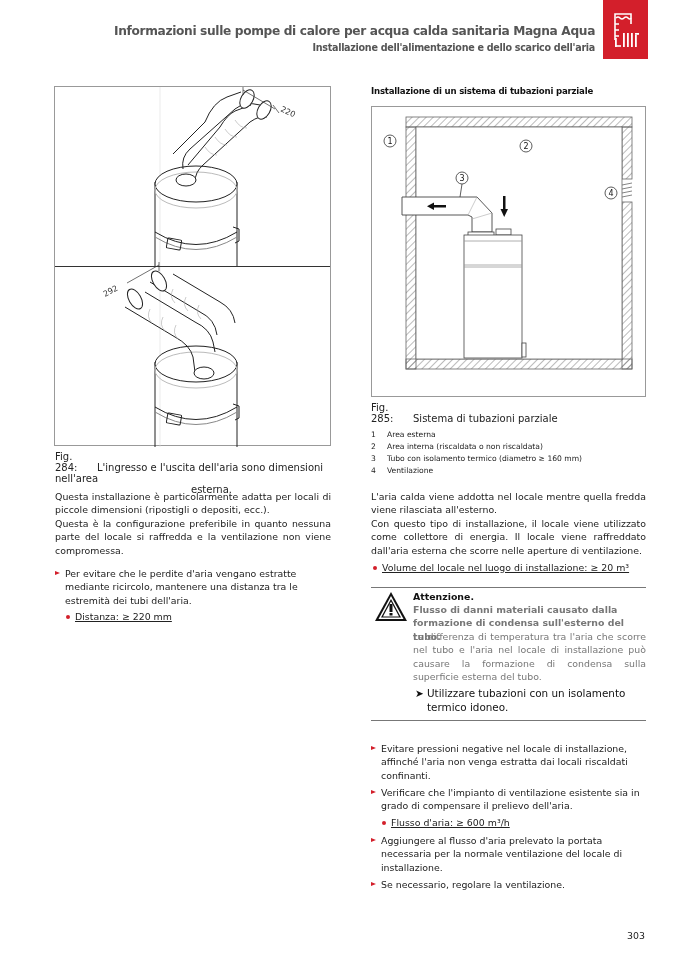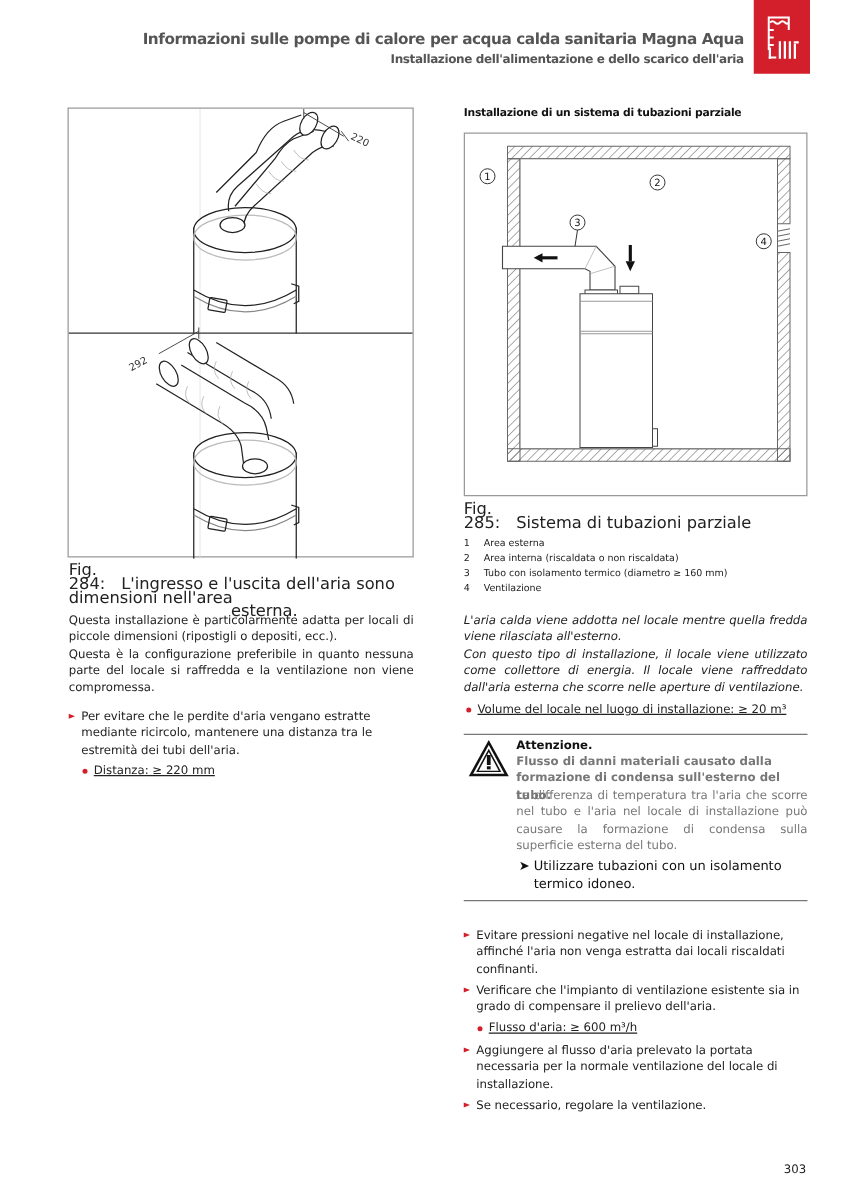--- a/index.html
+++ b/index.html
@@ -8,34 +8,34 @@
 
   .header-title { position: absolute; right: 82px; top: 24px; font-family: "DejaVu Sans", sans-serif; font-weight: bold; font-size: 12.2px; color: #555; letter-spacing: -0.35px; white-space: nowrap; }
   .header-sub { position: absolute; right: 82px; top: 42px; font-family: "DejaVu Sans", sans-serif; font-weight: bold; font-size: 9.6px; color: #555; letter-spacing: -0.3px; white-space: nowrap; }
   .logo { position: absolute; left: 603px; top: 0; width: 45px; height: 59px; background: #d31f2b; }
 
   .fig-box { position: absolute; border: 1px solid #999; background: #fff; }
   .fig-left { left: 54px; top: 86px; width: 277px; height: 360px; }
   .fig-left .divider { position: absolute; left: 0; right: 0; top: 179px; height: 1px; background: #333; }
   .fig-right { left: 371px; top: 106px; width: 275px; height: 291px; }
 
-  .caption { position: absolute; font-size: 13px; color: #222; line-height: 11px; }
+  .caption { position: absolute; font-size: 10px; color: #222; line-height: 11px; }
   .caption .num { display: inline-block; width: 42px; }
   .cap-284 { left: 55px; top: 451px; width: 280px; }
   .cap-284 .cont { padding-left: 33px; display: block; text-align: center; }
   .cap-285 { left: 371px; top: 402px; }
 
   .section-title { position: absolute; left: 371px; top: 86px; font-weight: bold; font-size: 8.6px; color: #111; letter-spacing: -0.2px; text-align: right; }
 
   .legend { position: absolute; left: 371px; top: 429px; font-size: 7.6px; line-height: 12px; color: #222; }
   .legend .n { display: inline-block; width: 16px; }
 
   .para { position: absolute; font-size: 9.4px; line-height: 13.4px; color: #222; text-align: justify; }
   .left-col { left: 55px; width: 276px; }
-  .right-col { left: 371px; width: 275px; font-style: italic; }
+  .right-col { left: 371px; width: 275px; }
 
   .step { position: absolute; font-size: 9.4px; line-height: 13.4px; color: #222; padding-left: 10px; }
   .step::before { content: ""; position: absolute; left: 0; top: 4px; width: 0; height: 0; border-left: 5px solid #d31f2b; border-top: 2.5px solid transparent; border-bottom: 2.5px solid transparent; }
   .bullet { position: absolute; font-size: 9.4px; line-height: 13.4px; color: #222; padding-left: 10px; text-decoration: underline; }
   .bullet::before { content: ""; position: absolute; left: 1px; top: 5px; width: 4px; height: 4px; border-radius: 50%; background: #d31f2b; }
 
   .warn-line { position: absolute; left: 371px; width: 275px; height: 1px; background: #777; }
   .warn-icon { position: absolute; left: 374px; top: 591px; width: 34px; height: 32px; }
   .warn-text { position: absolute; left: 413px; width: 233px; font-size: 9.4px; line-height: 13.4px; }
   .warn-title { top: 590px; font-weight: bold; color: #111; }

